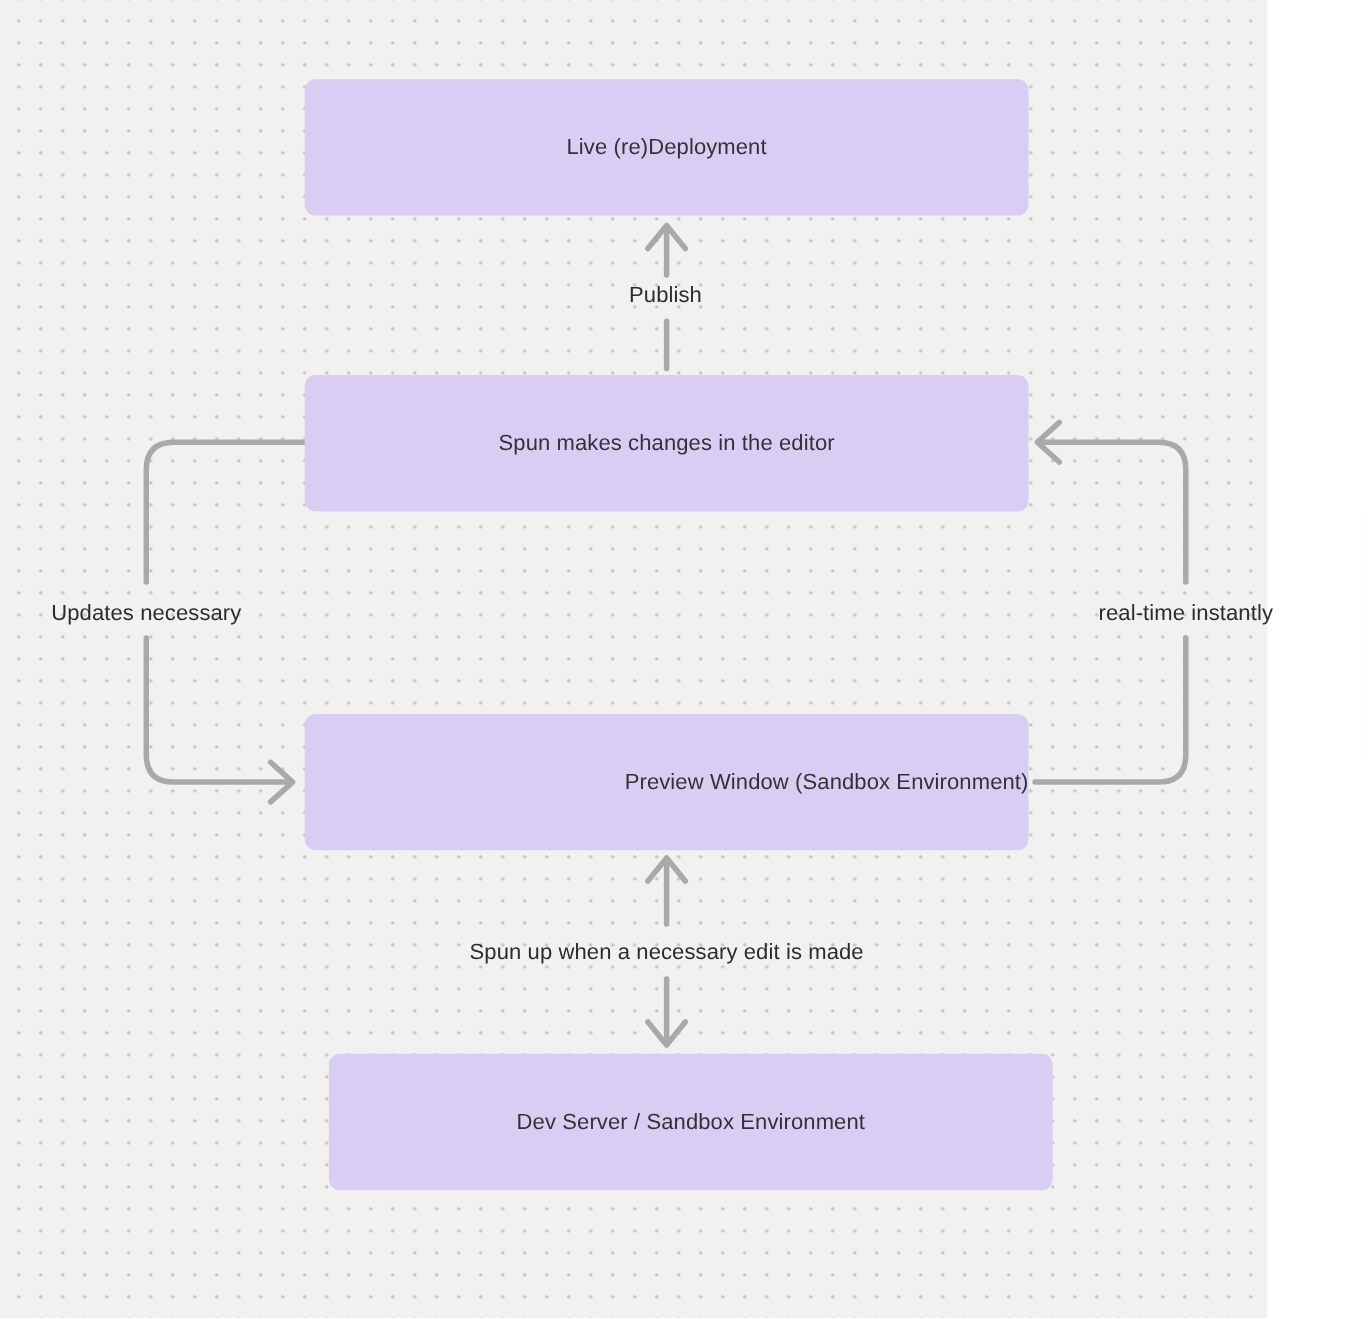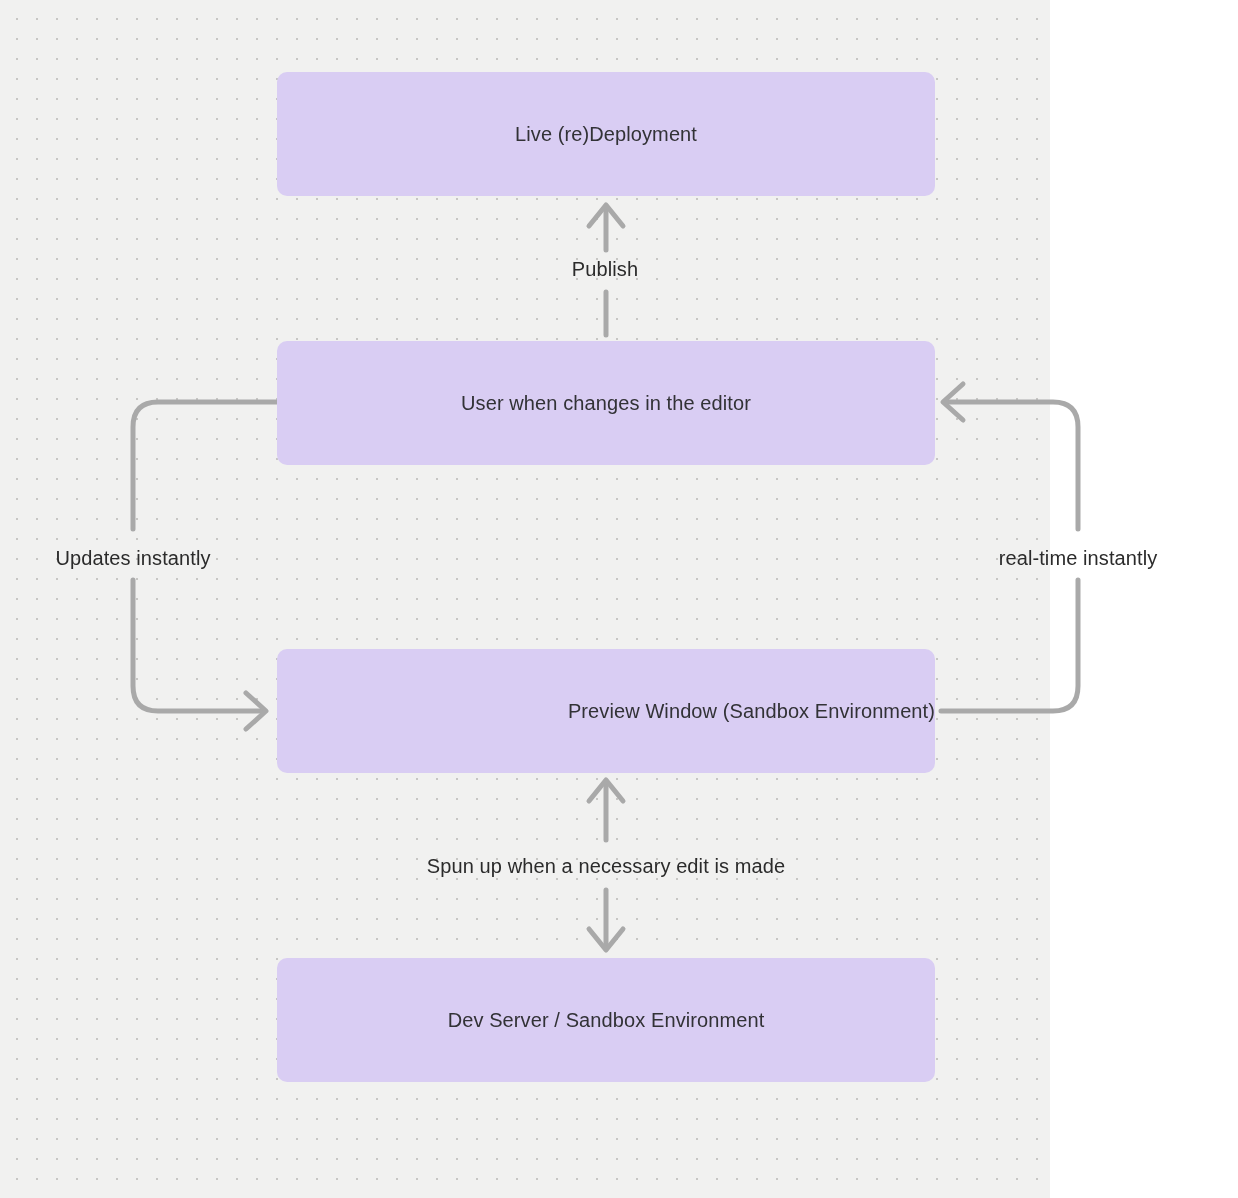--- a/index.html
+++ b/index.html
@@ -7,21 +7,21 @@
     padding: 0;
   }
   body {
     width: 1238px;
     height: 1198px;
     overflow: hidden;
     font-family: "Liberation Sans", "DejaVu Sans", sans-serif;
   }
   .canvas {
     position: relative;
-    width: 1050px;
+    width: 1152px;
     height: 1198px;
     background-color: #f1f1f0;
     background-image: radial-gradient(circle, #c7c6c4 1.4px, rgba(0,0,0,0) 1.5px);
     background-size: 20px 20px;
     background-position: 7px 9px;
   }
   .edges-svg {
     position: absolute;
     left: 0;
     top: 0;
@@ -47,21 +47,21 @@
     align-items: center;
     justify-content: center;
     font-size: 20px;
     letter-spacing: 0.1px;
     color: #323236;
     text-align: center;
   }
   .node-1 { top: 72px; }
   .node-2 { top: 341px; }
   .node-3 { top: 649px; justify-content: flex-end; }
-  .node-4 { top: 958px; }
+  .node-4 { top: 958px; margin-left: 22px; }
   .edge-label {
     position: absolute;
     transform: translate(-50%, -50%);
     white-space: nowrap;
     font-size: 20px;
     letter-spacing: 0.1px;
     color: #2b2b2b;
     text-align: right;
   }
   .label-publish  { left: 605px;  top: 269px; }
@@ -100,29 +100,29 @@
       <path d="M 606 890 L 606 947"></path>
       <path d="M 589 929 L 606 950 L 623 929"></path>
     </g>
   </svg>
 
   <div class="node node-1">
     <span>Live (re)Deployment</span>
   </div>
 
   <div class="node node-2">
-    <span>User when changes in the editor</span>
+    <span>Spun makes changes in the editor</span>
   </div>
 
   <div class="node node-3">
     <span>Preview Window (Sandbox Environment)</span>
   </div>
 
   <div class="node node-4">
     <span>Dev Server / Sandbox Environment</span>
   </div>
 
   <div class="edge-label label-publish">Publish</div>
-  <div class="edge-label label-updates">Updates instantly</div>
+  <div class="edge-label label-updates">Updates necessary</div>
   <div class="edge-label label-realtime">real-time instantly</div>
   <div class="edge-label label-spunup">Spun up when a necessary edit is made</div>
 
 </div>
 
 </body></html>

